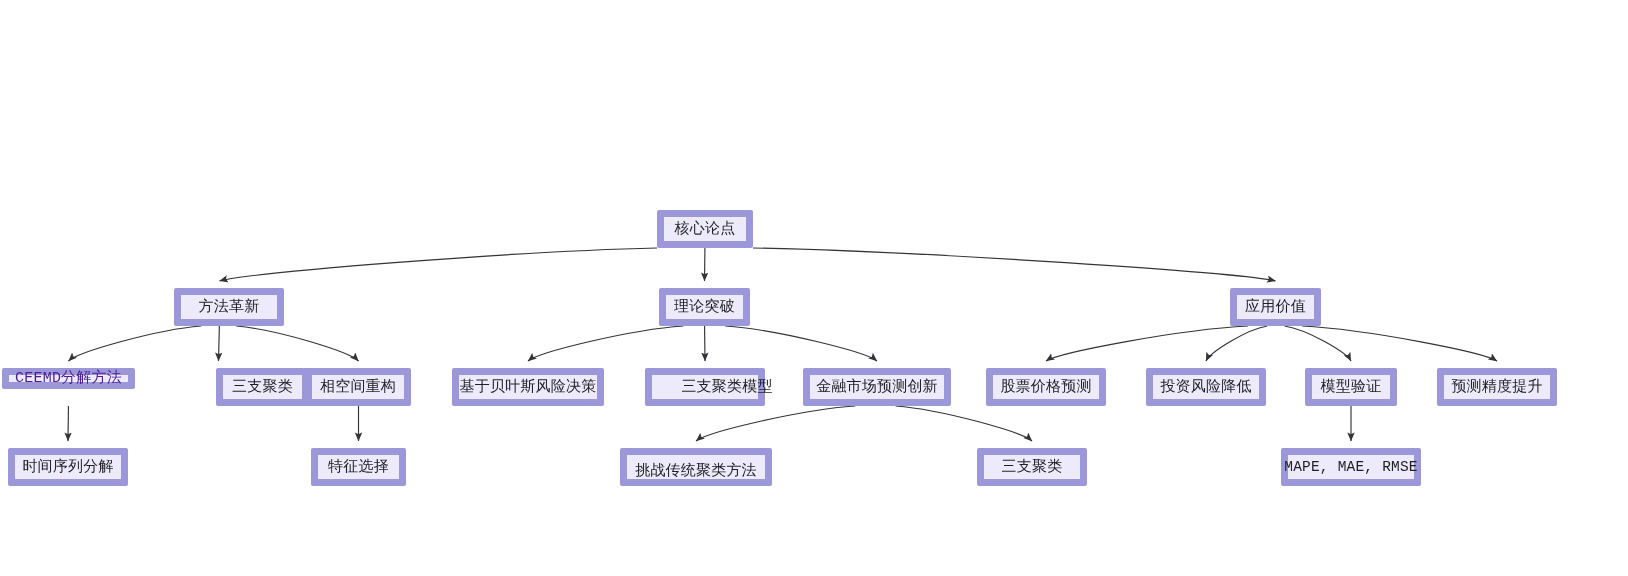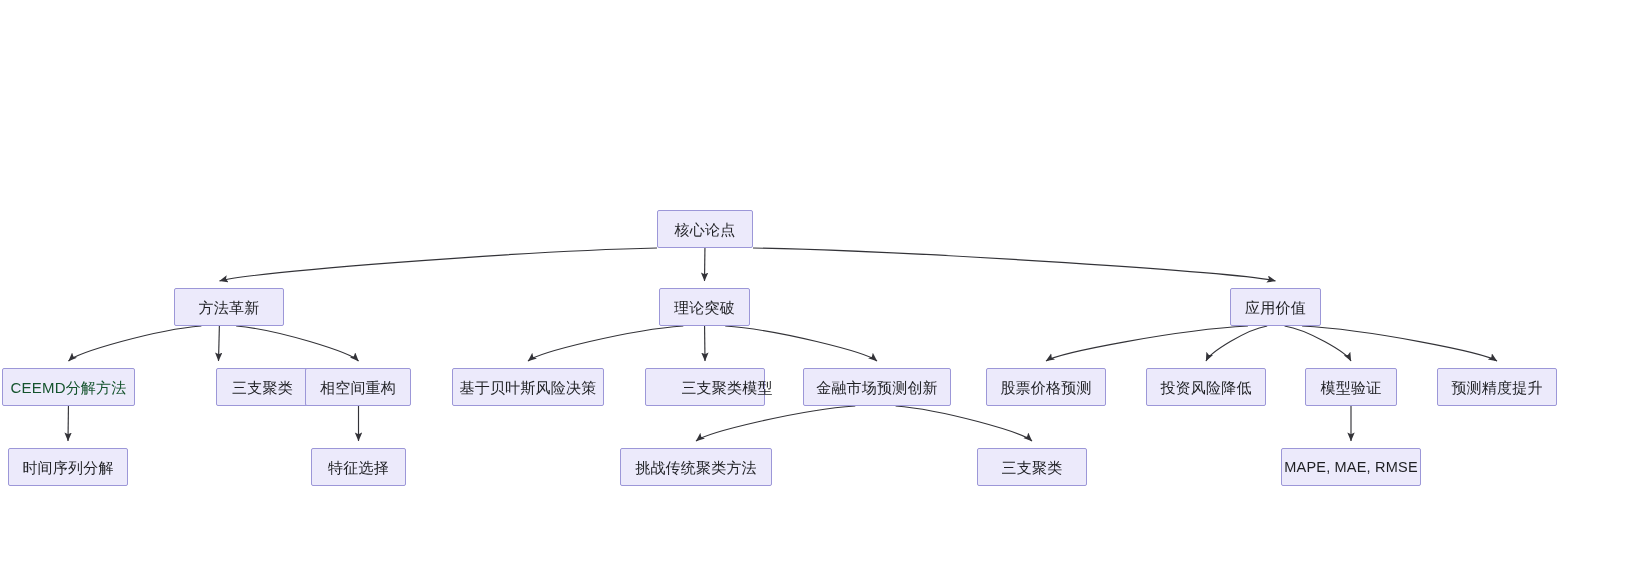--- a/index.html
+++ b/index.html
@@ -24,30 +24,31 @@
     left: 0;
     top: 0;
     width: 1628px;
     height: 576px;
     pointer-events: none;
   }
   .node {
     position: absolute;
     box-sizing: border-box;
     background: #ECEAFB;
-    border: 1px solid #0f766e;
+    border: 7px solid #0f766e;
     border-radius: 2px;
     display: flex;
     align-items: center;
     justify-content: center;
     color: #1f2024;
     font-size: 15px;
     line-height: 1;
     white-space: nowrap;
     letter-spacing: 0.2px;
+    font-family: Liberation Mono, monospace;
   }
   .node-label {
     display: block;
     padding: 0 2px;
   }
   .node-latin {
     font-size: 14.5px;
   }
 </style>
 </head>
@@ -87,21 +88,21 @@
       </div>
       <div class="node" style="left: 174px; top: 288px; width: 110px; height: 38px; background: rgb(236, 234, 251); border-color: rgb(156, 151, 216); color: rgb(31, 32, 36);">
         <span class="node-label">方法革新</span>
       </div>
       <div class="node" style="left: 659px; top: 288px; width: 91px; height: 38px; background: rgb(236, 234, 251); border-color: rgb(156, 151, 216); color: rgb(31, 32, 36);">
         <span class="node-label">理论突破</span>
       </div>
       <div class="node" style="left: 1230px; top: 288px; width: 91px; height: 38px; background: rgb(236, 234, 251); border-color: rgb(156, 151, 216); color: rgb(31, 32, 36);">
         <span class="node-label">应用价值</span>
       </div>
-      <div class="node" style="left: 2px; top: 368px; width: 133px; height: 38px; background: rgb(236, 234, 251); border-color: rgb(156, 151, 216); color: #14532d;">
+      <div class="node" style="left: 2px; top: 368px; width: 133px; height: 21px; background: rgb(236, 234, 251); border-color: rgb(156, 151, 216); color: #4c1d95;">
         <span class="node-label">CEEMD分解方法</span>
       </div>
       <div class="node" style="left: 172px; top: 368px; width: 93px; height: 38px; background: rgb(236, 234, 251); border-color: rgb(156, 151, 216); color: rgb(31, 32, 36); margin-left: 44px;">
         <span class="node-label">三支聚类</span>
       </div>
       <div class="node" style="left: 305px; top: 368px; width: 106px; height: 38px; background: rgb(236, 234, 251); border-color: rgb(156, 151, 216); color: rgb(31, 32, 36);">
         <span class="node-label">相空间重构</span>
       </div>
       <div class="node" style="left: 452px; top: 368px; width: 152px; height: 38px; background: rgb(236, 234, 251); border-color: rgb(156, 151, 216); color: rgb(31, 32, 36);">
         <span class="node-label">基于贝叶斯风险决策</span>
@@ -123,21 +124,21 @@
       </div>
       <div class="node" style="left: 1437px; top: 368px; width: 120px; height: 38px; background: rgb(236, 234, 251); border-color: rgb(156, 151, 216); color: rgb(31, 32, 36);">
         <span class="node-label">预测精度提升</span>
       </div>
       <div class="node" style="left: 8px; top: 448px; width: 120px; height: 38px; background: rgb(236, 234, 251); border-color: rgb(156, 151, 216); color: rgb(31, 32, 36);">
         <span class="node-label">时间序列分解</span>
       </div>
       <div class="node" style="left: 311px; top: 448px; width: 95px; height: 38px; background: rgb(236, 234, 251); border-color: rgb(156, 151, 216); color: rgb(31, 32, 36);">
         <span class="node-label">特征选择</span>
       </div>
-      <div class="node" style="left: 620px; top: 448px; width: 152px; height: 38px; background: rgb(236, 234, 251); border-color: rgb(156, 151, 216); color: rgb(31, 32, 36);">
+      <div class="node" style="left: 620px; top: 448px; width: 152px; height: 38px; background: rgb(236, 234, 251); border-color: rgb(156, 151, 216); color: rgb(31, 32, 36); align-items: flex-end;">
         <span class="node-label">挑战传统聚类方法</span>
       </div>
       <div class="node" style="left: 977px; top: 448px; width: 110px; height: 38px; background: rgb(236, 234, 251); border-color: rgb(156, 151, 216); color: rgb(31, 32, 36);">
         <span class="node-label">三支聚类</span>
       </div>
       <div class="node" style="left: 1281px; top: 448px; width: 140px; height: 38px; background: rgb(236, 234, 251); border-color: rgb(156, 151, 216); color: rgb(31, 32, 36);">
         <span class="node-label node-latin">MAPE, MAE, RMSE</span>
       </div>
     </div>
 </div>

